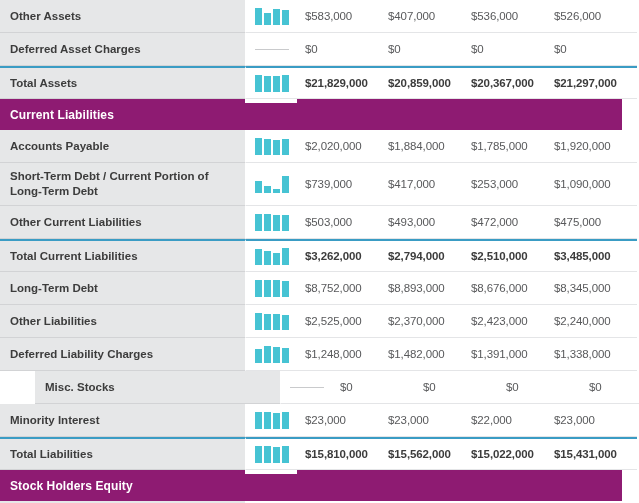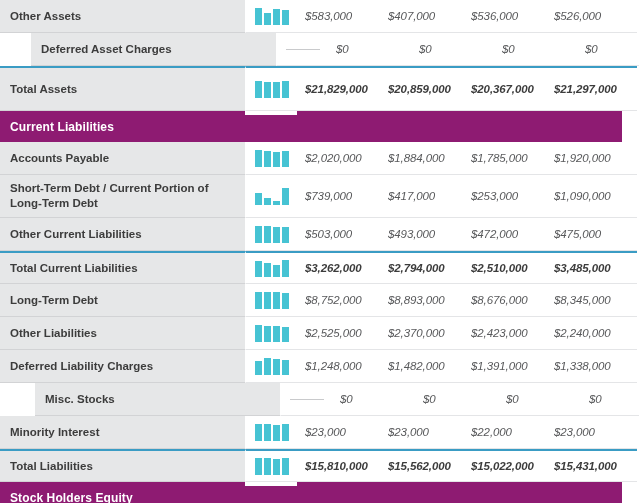--- a/index.html
+++ b/index.html
@@ -42,21 +42,20 @@
     display:flex; align-items:center;
     border-bottom:1px solid #e4e5e7;
     padding-left:8px;
   }
   .row.total .values { border-top:2px solid #3a9cc4;justify-content:center; }
 
   .val {
     width:83px; flex:0 0 83px;
     font-size:11.5px; color:#58595b; letter-spacing:-0.1px;
     white-space:nowrap;
-    font-style:italic;
   }
   .row.total .val { color:#3c3c3c; }
 
   .tail { width:9px; flex:0 0 9px; background:#ffffff; }
 
   
   .section {
     position:relative; width:622px; height:31px;
     background:#8e1b72;
     display:flex; align-items:center;
@@ -100,36 +99,36 @@
         </div>
       </div>
       <div class="values">
         <div class="val">$583,000</div>
         <div class="val">$407,000</div>
         <div class="val">$536,000</div>
         <div class="val">$526,000</div>
       </div>
       <div class="tail"></div>
     </div>
-    <div class="row" style="height: 33px; padding-left: 31px;">
+    <div class="row" style="height: 33px;">
       <div class="label-cell">Deferred Asset Charges</div>
       <div class="spark-cell">
         <div class="spark flat">
           <div class="line"></div>
         </div>
       </div>
       <div class="values">
         <div class="val">$0</div>
         <div class="val">$0</div>
         <div class="val">$0</div>
         <div class="val">$0</div>
       </div>
       <div class="tail"></div>
     </div>
-    <div class="row total" style="height: 45px;">
+    <div class="row total" style="height: 33px;">
       <div class="label-cell">Total Assets</div>
       <div class="spark-cell">
         <div class="spark">
           <div class="bar" style="height: 17px;"></div>
           <div class="bar" style="height: 16px;"></div>
           <div class="bar" style="height: 16px;"></div>
           <div class="bar" style="height: 17px;"></div>
         </div>
       </div>
       <div class="values">

